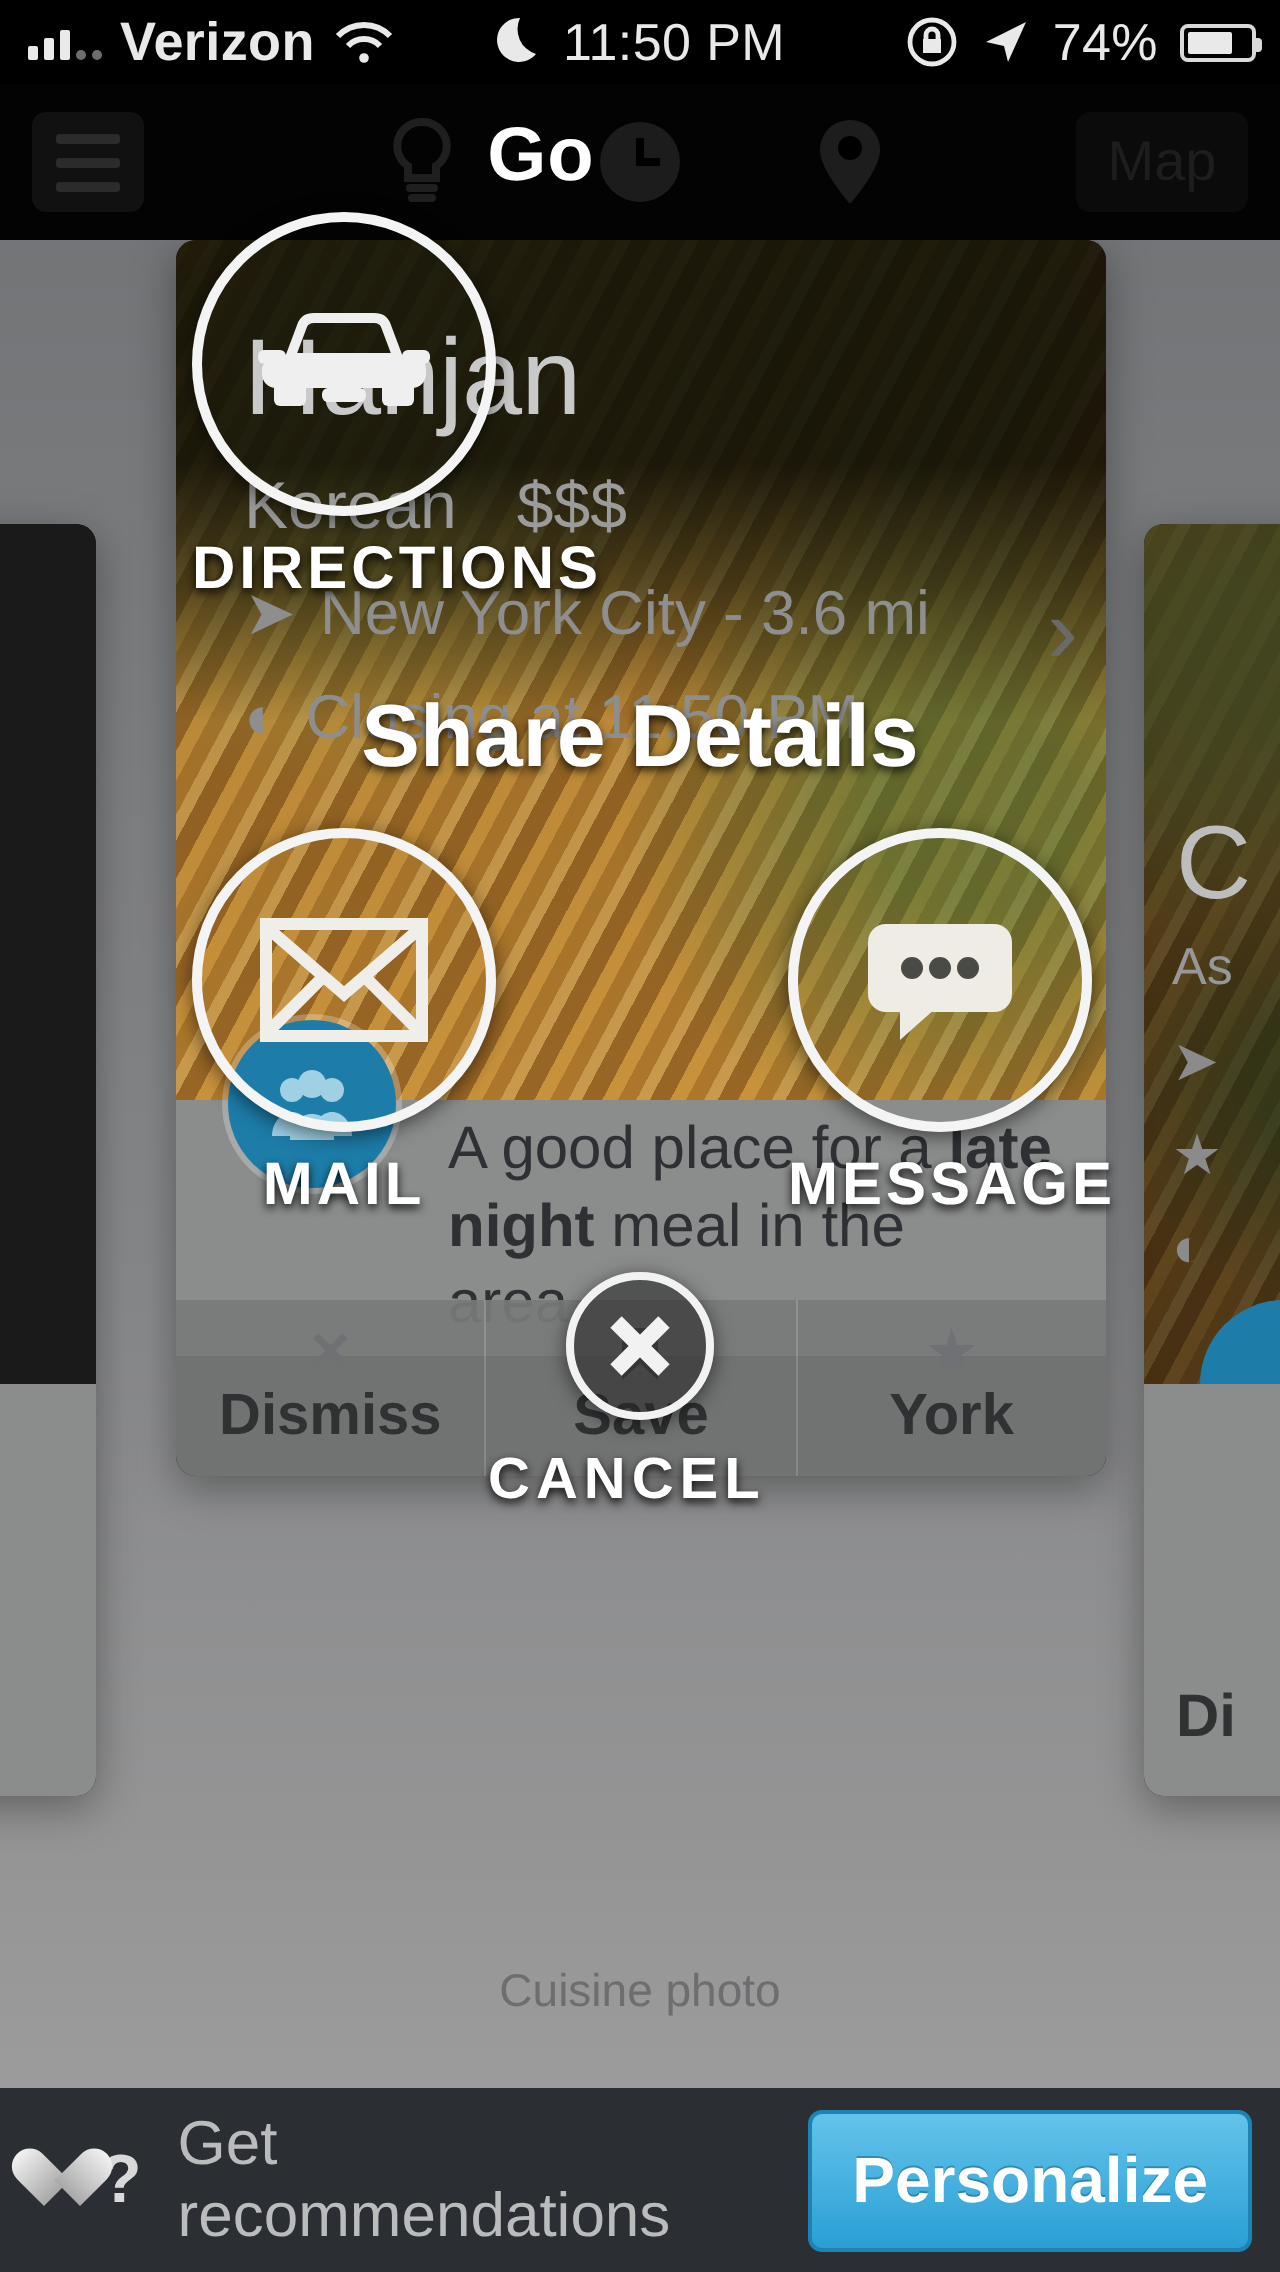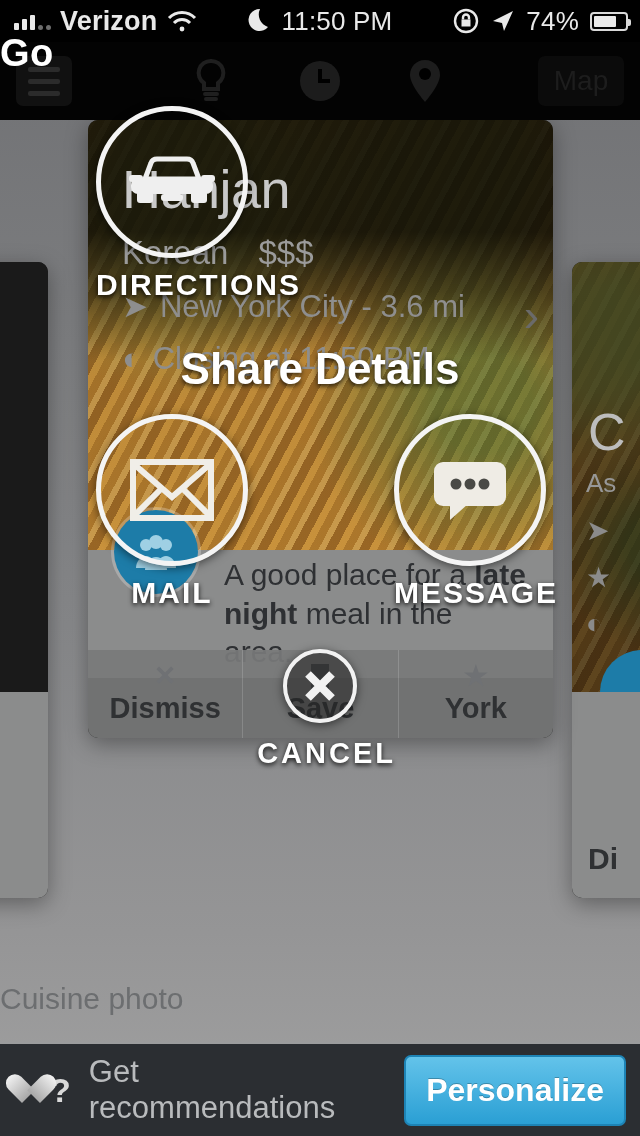--- a/index.html
+++ b/index.html
@@ -48,21 +48,21 @@
   }
   .nav-btn{ position:absolute; top:14px; height:50px; display:flex;
             align-items:center; justify-content:center; }
   #nav-menu{ left:16px; width:56px; background:#111; border-radius:7px; flex-direction:column; gap:7px;}
   #nav-menu span{ display:block;width:32px;height:5px;background:#2b2b2b;border-radius:2px;}
   #nav-bulb{ left:186px; width:50px; }
   #nav-clock{ left:290px; width:60px; }
   #nav-pin{ left:400px; width:50px; }
   #nav-map{ right:16px; width:86px; background:#0b0b0b; border-radius:7px;
             color:#1d1d1d; font-size:28px; }
-  #go-title{ position:absolute; top:32px; left:0; width:541px; text-align:left;
+  #go-title{ position:absolute; top:57px; left:0; width:541px; text-align:center;
              color:#fff; font-size:38px; font-weight:700; z-index:41; letter-spacing:.5px;}
 
   
   .card{
     position:absolute; border-radius:10px; overflow:hidden;
     box-shadow:0 6px 22px rgba(0,0,0,.35);
   }
   #card-left{ left:-62px; top:262px; width:110px; height:636px; background:#191919; }
   #card-right{ right:-36px; top:262px; width:104px; height:636px; background:#141414; }
   #card-main{ left:88px; top:120px; width:465px; height:618px; background:#1b1b1b; }
@@ -107,22 +107,22 @@
   #card-right .sc-title{ position:absolute; top:140px; left:16px; font-size:52px; color:#bdbdbd;}
   #card-right .sc-sub{ position:absolute; top:206px; left:14px; font-size:26px; color:#979797;text-align:center;}
   #card-right .sc-icons{ position:absolute; top:252px; left:14px; display:flex;
       flex-direction:column; gap:14px; color:#8b8b8b; font-size:28px;}
   #card-right .sc-blue{ position:absolute; left:28px; top:388px; width:84px;height:84px;
       border-radius:50%; background:#1d7ca8;}
   #card-right .sc-body{ position:absolute; left:0; top:430px; width:100%; height:206px; background:#8b8c8c;}
   #card-right .sc-dis{ position:absolute; bottom:22px; left:16px; font-size:30px;
       font-weight:700; color:#2f3133;}
 
-  .caption{ position:absolute; left:0; top:982px; width:640px; 
-    font-size:30px; color:#6c6e70; }
+  .caption{ position:absolute; left:0; top:982px; width:640px; text-align:center;
+    font-size:23px; color:#6c6e70; }
 
   
   #bottombar{ position:absolute; left:0; bottom:0; width:640px; height:94px;
     background:#2b2e32; border-top:2px solid #9b9c9d; display:flex; align-items:center;
     padding:0 14px; gap:18px; z-index:42;}
   .heartq{ display:flex; align-items:center; gap:2px; }
   .heart{ width:34px;height:31px;position:relative;}
   .heart::before,.heart::after{content:"";position:absolute;width:18px;height:28px;
     border-radius:9px 9px 0 0;background:linear-gradient(180deg,#f2f2f2,#a8a8a8);top:0;left:8px;
     transform:rotate(-45deg);transform-origin:0 100%;}
@@ -142,21 +142,21 @@
   .circ{ width:152px;height:152px;border-radius:50%;border:5px solid #f4f4f4;
     display:flex;align-items:center;justify-content:center;
     box-shadow:0 2px 10px rgba(0,0,0,.55);}
   .share-lbl{ margin-top:10px; color:#fff; font-size:30px; font-weight:700;
     letter-spacing:2px; text-shadow:0 2px 5px rgba(0,0,0,.9);}
   #sb-directions{ left:96px; top:106px; }
   #sb-call{ left:394px; top:106px; }
   #sb-mail{ left:96px; top:414px; }
   #sb-message{ left:394px; top:414px; }
 
-  #cancel-btn{ position:absolute; left:244px; top:649px; width:152px; text-align:right;}
+  #cancel-btn{ position:absolute; left:244px; top:636px; width:152px; text-align:left;}
   #cancel-btn .circ{ width:74px;height:74px;border:4px solid #f2f2f2;margin:0 auto;
       background:rgba(35,35,35,.55);}
   #cancel-btn .share-lbl{ margin-top:14px; font-size:29px; letter-spacing:3px;}
 
   svg{ display:block; }
 </style>
 </head>
 <body>
 
 <div id="backdrop">

